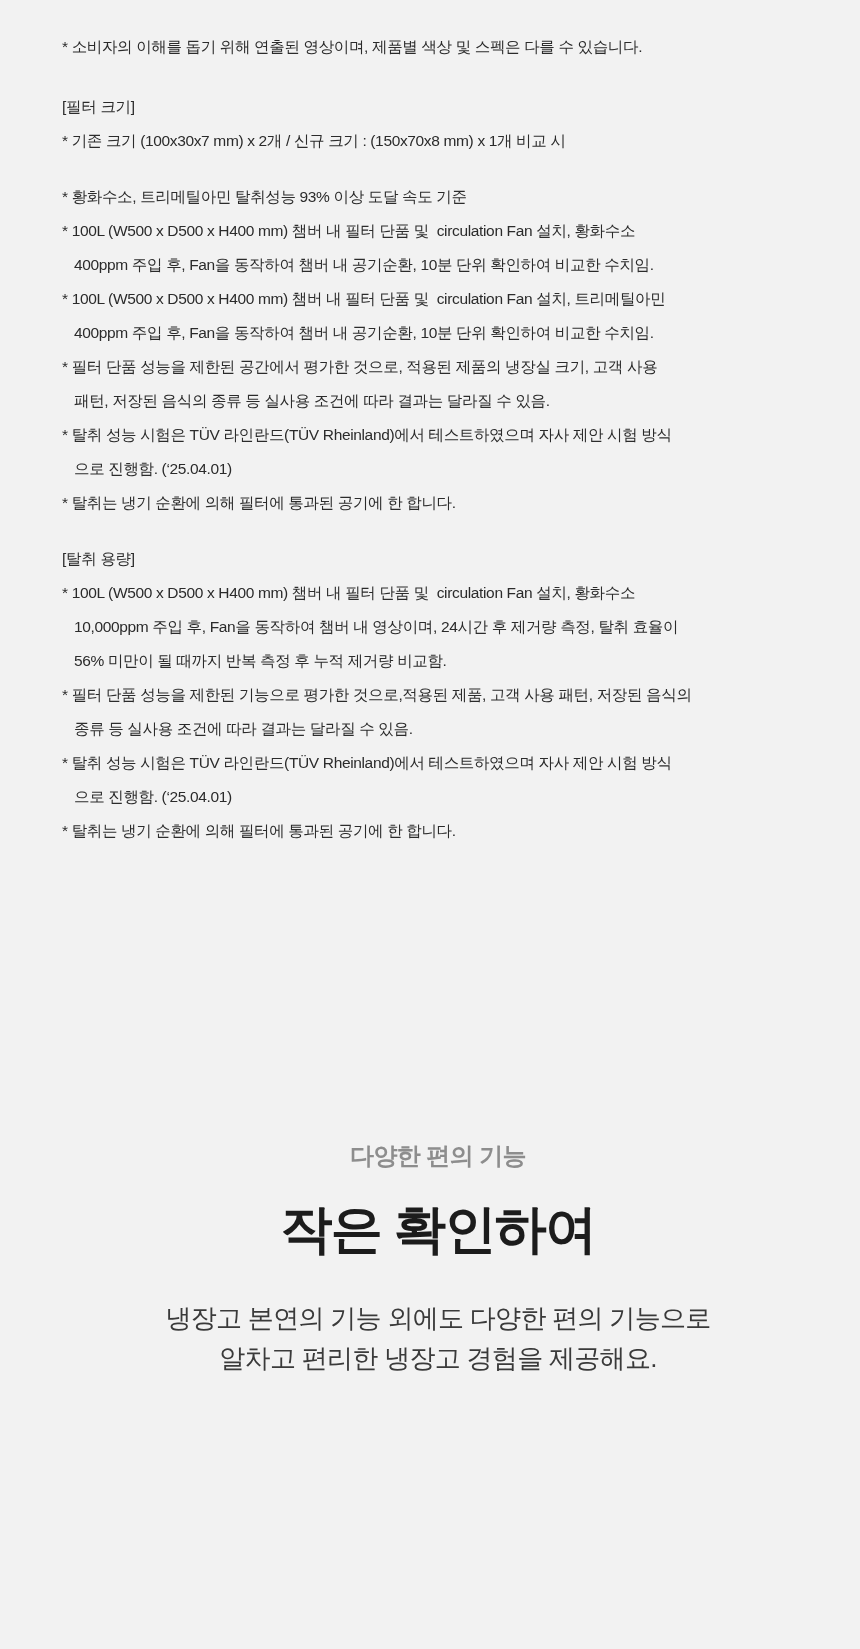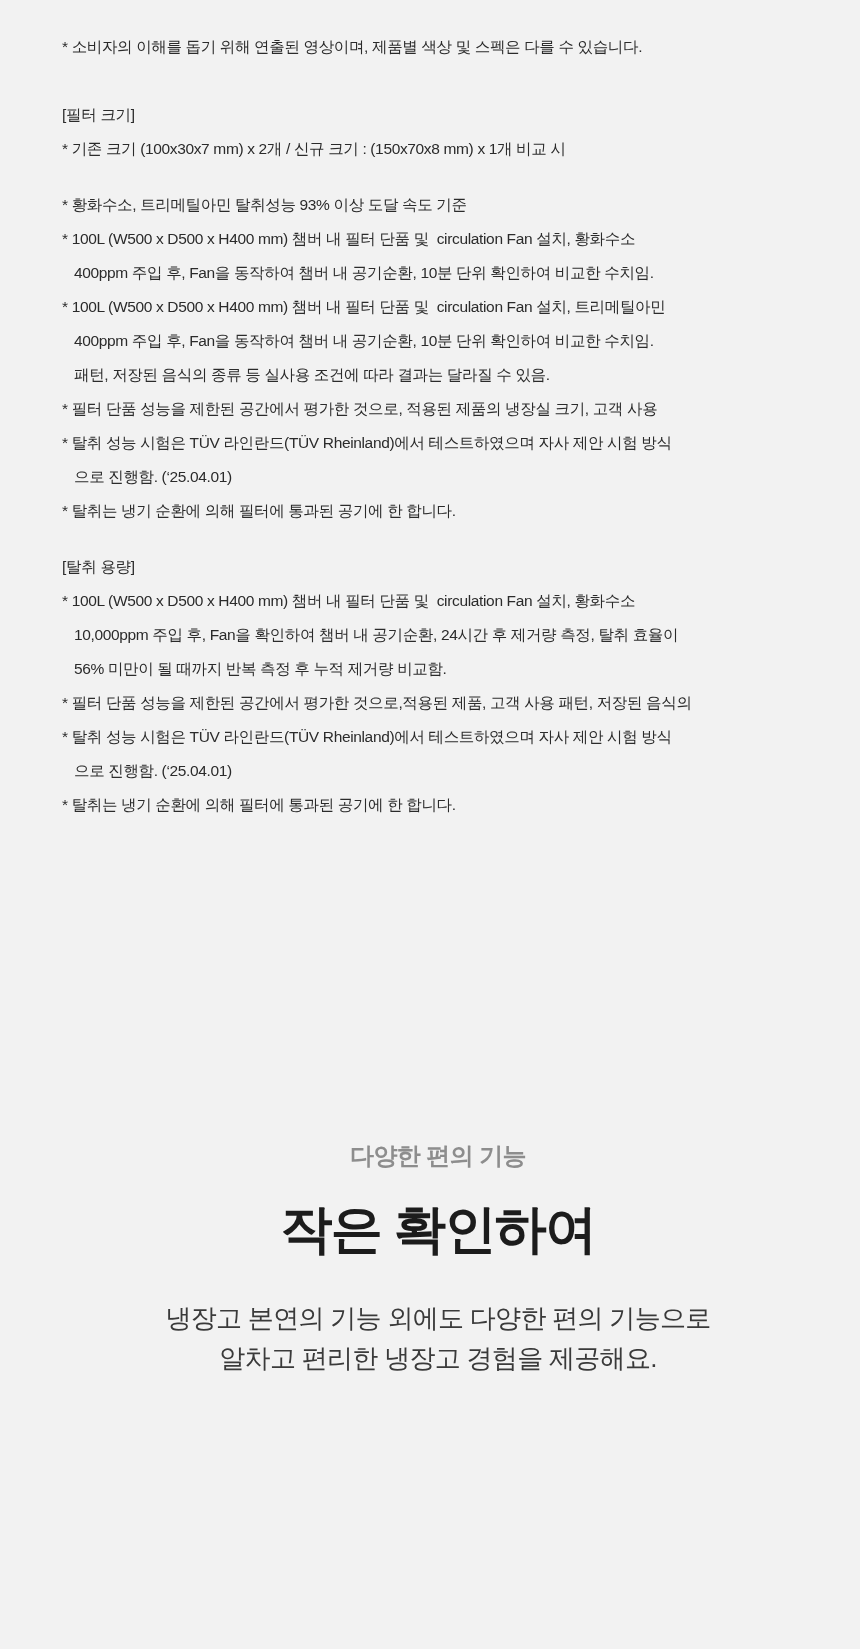--- a/index.html
+++ b/index.html
@@ -24,21 +24,20 @@
 
   
   .notes {
     position: absolute;
     top: 30px;
     left: 62px;
     width: 740px;
   }
   .note-group {
     margin-bottom: 22px;
-    margin-top: 8px;
   }
   .note-group:last-child {
     margin-bottom: 0;
   }
   .group-title {
     font-size: 15.5px;
     line-height: 34px;
     color: #2b2b2b;
     letter-spacing: -0.3px;
     white-space: nowrap;
@@ -107,33 +106,34 @@
       <div class="group-title">[필터 크기]</div>
       <div class="note-line">* 기존 크기 (100x30x7 mm) x 2개 / 신규 크기 : (150x70x8 mm) x 1개 비교 시</div>
     </div>
 
     <div class="note-group">
       <div class="note-line">* 황화수소, 트리메틸아민 탈취성능 93% 이상 도달 속도 기준</div>
       <div class="note-line">* 100L (W500 x D500 x H400 mm) 챔버 내 필터 단품 및  circulation Fan 설치, 황화수소</div>
       <div class="note-line cont">400ppm 주입 후, Fan을 동작하여 챔버 내 공기순환, 10분 단위 확인하여 비교한 수치임.</div>
       <div class="note-line">* 100L (W500 x D500 x H400 mm) 챔버 내 필터 단품 및  circulation Fan 설치, 트리메틸아민</div>
       <div class="note-line cont">400ppm 주입 후, Fan을 동작하여 챔버 내 공기순환, 10분 단위 확인하여 비교한 수치임.</div>
+      <div class="note-line">* 필터 단품 성능을 제한된 공간에서 평가한 것으로, 적용된 제품의 냉장실 크기, 고객 사용</div>
       <div class="note-line cont">패턴, 저장된 음식의 종류 등 실사용 조건에 따라 결과는 달라질 수 있음.</div>
-      <div class="note-line">* 필터 단품 성능을 제한된 공간에서 평가한 것으로, 적용된 제품의 냉장실 크기, 고객 사용</div>
       <div class="note-line">* 탈취 성능 시험은 TÜV 라인란드(TÜV Rheinland)에서 테스트하였으며 자사 제안 시험 방식</div>
       <div class="note-line cont">으로 진행함. (‘25.04.01)</div>
       <div class="note-line">* 탈취는 냉기 순환에 의해 필터에 통과된 공기에 한 합니다.</div>
     </div>
 
     <div class="note-group">
       <div class="group-title">[탈취 용량]</div>
       <div class="note-line">* 100L (W500 x D500 x H400 mm) 챔버 내 필터 단품 및  circulation Fan 설치, 황화수소</div>
-      <div class="note-line cont">10,000ppm 주입 후, Fan을 확인하여 챔버 내 공기순환, 24시간 후 제거량 측정, 탈취 효율이</div>
+      <div class="note-line cont">10,000ppm 주입 후, Fan을 동작하여 챔버 내 영상이며, 24시간 후 제거량 측정, 탈취 효율이</div>
       <div class="note-line cont">56% 미만이 될 때까지 반복 측정 후 누적 제거량 비교함.</div>
-      <div class="note-line">* 필터 단품 성능을 제한된 공간에서 평가한 것으로,적용된 제품, 고객 사용 패턴, 저장된 음식의</div>
+      <div class="note-line">* 필터 단품 성능을 제한된 기능으로 평가한 것으로,적용된 제품, 고객 사용 패턴, 저장된 음식의</div>
+      <div class="note-line cont">종류 등 실사용 조건에 따라 결과는 달라질 수 있음.</div>
       <div class="note-line">* 탈취 성능 시험은 TÜV 라인란드(TÜV Rheinland)에서 테스트하였으며 자사 제안 시험 방식</div>
       <div class="note-line cont">으로 진행함. (‘25.04.01)</div>
       <div class="note-line">* 탈취는 냉기 순환에 의해 필터에 통과된 공기에 한 합니다.</div>
     </div>
 
   </section>
 
   <section class="hero">
     <div class="hero-eyebrow">다양한 편의 기능</div>
     <h1 class="hero-title">

